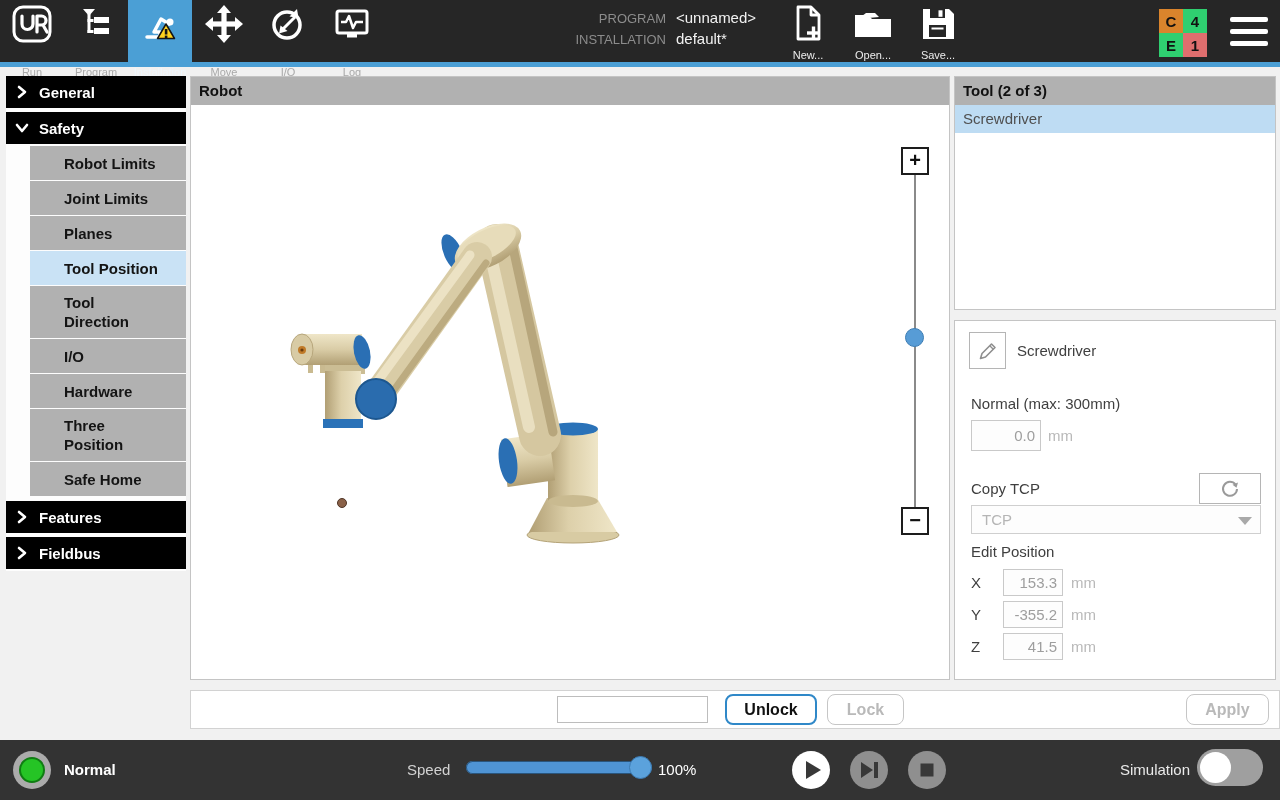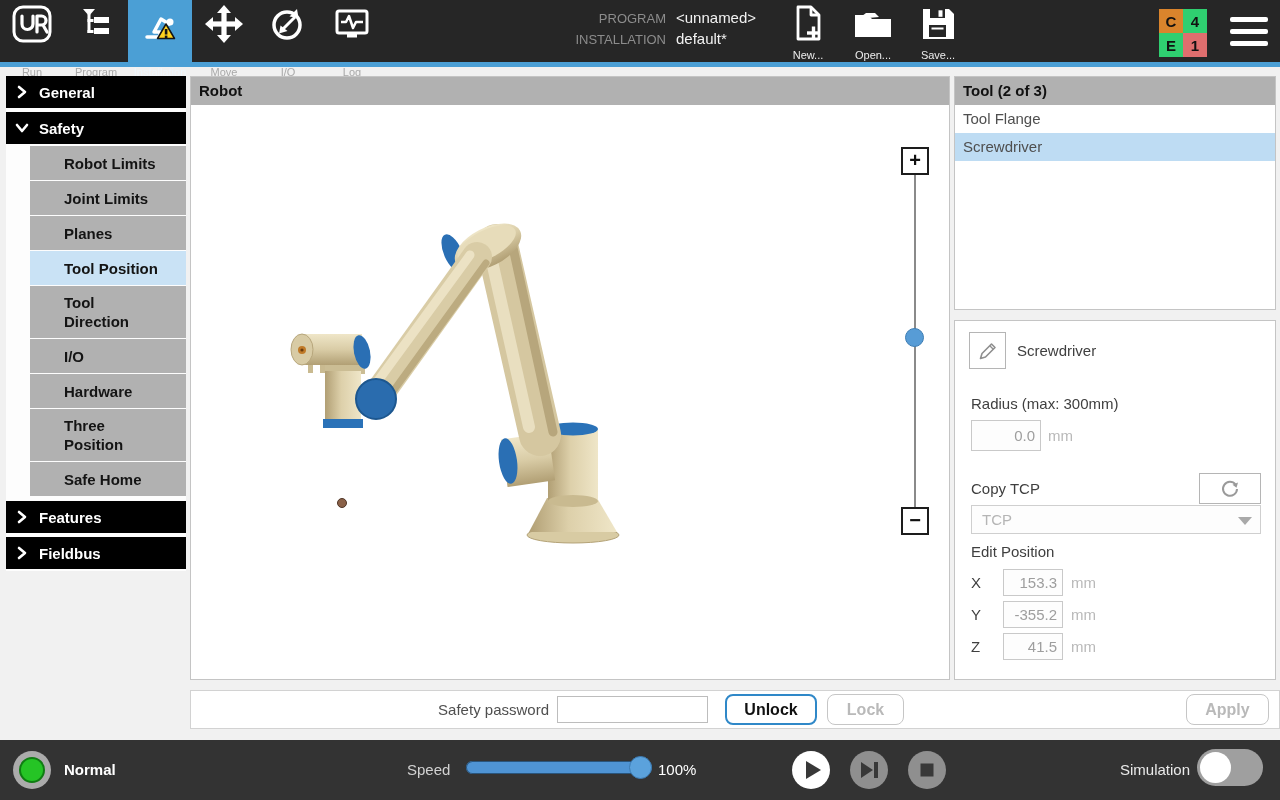--- a/index.html
+++ b/index.html
@@ -320,34 +320,33 @@
     </svg>
   </div>
   <div class="zoom-btn zoom-in">+</div>
   <div class="zoom-track"></div>
   <div class="zoom-handle"></div>
   <div class="zoom-btn zoom-out">−</div>
 </div>
 
 <div class="tool-list">
   <div class="panel-header">Tool (2 of 3)</div>
-  <div class="tool-item">Tool Flange</div>
   <div class="tool-item selected">Screwdriver</div>
 </div>
 
 <div class="tool-detail">
   <div class="pencil-btn">
     <svg width="22" height="22" viewBox="0 0 22 22">
         <path d="M3.5 18.5 L5 13.5 L14.5 4 L18 7.5 L8.5 17 Z" fill="none" stroke="#8f8f8f" stroke-width="1.6" stroke-linejoin="round"></path>
         <path d="M12.8 5.7 L16.3 9.2" stroke="#8f8f8f" stroke-width="1.3"></path>
       </svg>
   </div>
   <div class="tool-name">Screwdriver</div>
 
-  <div class="lbl" style="left:16px; top:74px">Radius (max: 300mm)</div>
+  <div class="lbl" style="left:16px; top:74px">Normal (max: 300mm)</div>
   <input class="dim-input radius-input" value="0.0" style="">
   <span class="unit" style="left:93px; top:106px">mm</span>
 
   <div class="lbl" style="left:16px; top:159px">Copy TCP</div>
   <div class="refresh-btn">
     <svg width="22" height="22" viewBox="0 0 22 22">
         <path d="M16.5 6.5 A7 7 0 1 0 18 11" fill="none" stroke="#9a9a9a" stroke-width="2"></path>
         <polygon points="13.5,6.8 19,4.5 17.5,9.8" fill="#9a9a9a"></polygon>
       </svg>
   </div>
@@ -369,21 +368,20 @@
     <span class="coord-unit">mm</span>
   </div>
   <div class="coord-row" style="top:312px">
     <span class="coord-axis">Z</span>
     <input class="dim-input coord-input" value="41.5" style="">
     <span class="coord-unit">mm</span>
   </div>
 </div>
 
 <div class="footer">
-  <div class="pw-label">Safety password</div>
   <input class="pw-input" type="password" style="">
   <div class="btn btn-unlock">Unlock</div>
   <div class="btn btn-disabled btn-lock">Lock</div>
   <div class="btn btn-disabled btn-apply">Apply</div>
 </div>
 
 <div class="statusbar">
   <div class="stat-light">
       <div class="inner"></div>
     </div>

